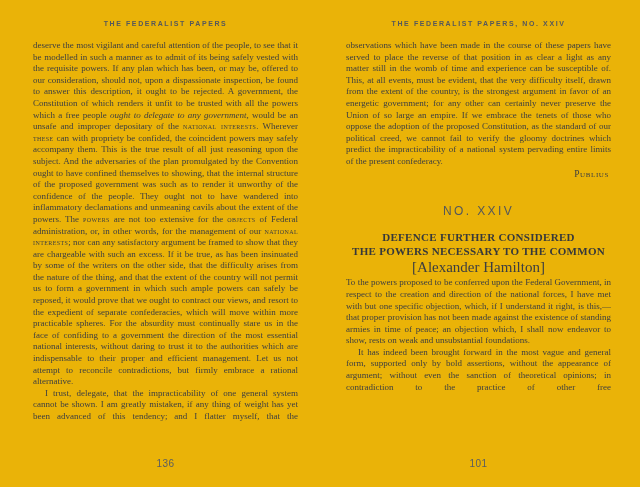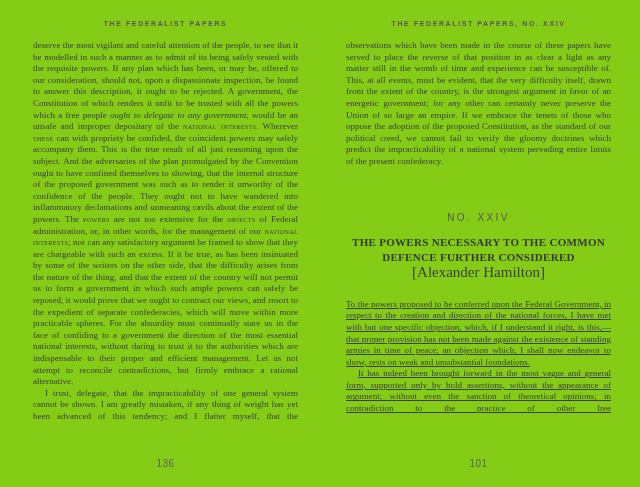--- a/index.html
+++ b/index.html
@@ -4,21 +4,21 @@
 <style>
   html,body{margin:0;padding:0;}
   body{
     width:640px;height:487px;
     background:#fdfdfc;
     font-family:"Liberation Serif", serif;
     color:#3c3e41;
     overflow:hidden;
     position:relative;
   }
-  .spread{position:absolute;inset:0;background:#84cc16;}
+  .spread{position:absolute;inset:0;background:#eab308;}
   .page{position:absolute;top:0;width:265px;height:487px;}
   .page-left{left:33px;}
   .page-right{left:346px;}
   .running-header{
     position:absolute;top:20px;left:0;right:0;
     text-align:center;
     font-family:"Liberation Sans", sans-serif;
     font-size:7px;font-weight:bold;
     letter-spacing:1.6px;
     color:#55585c;
@@ -39,43 +39,43 @@
   .signature{
     text-align:right;
     font-variant:small-caps;
     letter-spacing:.6px;
     font-size:9.5px;
     margin-top:1px;
     padding-right:2px;
   }
   .chapter-number{
     text-align:center;
-    margin-top:44px;
+    margin-top:26px;
     font-family:"Liberation Sans", sans-serif;
-    font-size:10px;
+    font-size:12px;
     letter-spacing:2.4px;
     color:#54575b;
     white-space:nowrap;
   }
   .chapter-title{
     text-align:center;
     margin-top:12px;
     font-weight:bold;
     font-size:11px;
     line-height:14.5px;
     letter-spacing:.3px;
     color:#36383b;
   }
   .chapter-author{
     text-align:center;
     margin-top:3px;
     font-size:15px;
     color:#3c3e41;
   }
-  .section-body-start{margin-top:20px;text-decoration:underline;}
+  .section-body-start{margin-top:4px;}
   .page-number{
     position:absolute;top:458px;left:0;right:0;
     text-align:center;
     font-family:"Liberation Sans", sans-serif;
     font-size:10px;
     letter-spacing:.5px;
     color:#5a5d61;
   }
 </style>
 </head>
@@ -91,24 +91,25 @@
       </div>
     <div class="page-number">136</div>
   </div>
 
   <div class="page page-right">
     <div class="running-header">THE FEDERALIST PAPERS, NO. XXIV</div>
     <div class="page-body">
       <div>
           <p class="para"><span>observations which have been made in the course of these papers have served to place the reverse of that position in as clear a light as any matter still in the womb of time and experience can be susceptible of. This, at all events, must be evident, that the very difficulty itself, drawn from the extent of the country, is the strongest argument in favor of an energetic government; for any other can certainly never preserve the Union of so large an empire. If we embrace the tenets of those who oppose the adoption of the proposed Constitution, as the standard of our political creed, we cannot fail to verify the gloomy doctrines which predict the impracticability of a national system pervading entire limits of the present confederacy.</span></p>
         </div>
+      <div class="signature">Publius</div>
       <div class="chapter-number">NO. XXIV</div>
       <div class="chapter-title">
+        <div>DEFENCE FURTHER CONSIDERED</div>
         <div>THE POWERS NECESSARY TO THE COMMON</div>
-        <div>DEFENCE FURTHER CONSIDERED</div>
       </div>
       <div class="chapter-author">[Alexander Hamilton]</div>
       <div class="section-body-start">
           <p class="para"><span>To the powers proposed to be conferred upon the Federal Government, in respect to the creation and direction of the national forces, I have met with but one specific objection, which, if I understand it right, is this,—that proper provision has not been made against the existence of standing armies in time of peace; an objection which, I shall now endeavor to show, rests on weak and unsubstantial foundations.</span></p>
           <p class="para indent cont"><span>It has indeed been brought forward in the most vague and general form, supported only by bold assertions, without the appearance of argument; without even the sanction of theoretical opinions; in contradiction to the practice of other free</span></p>
         </div>
     </div>
     <div class="page-number">101</div>
   </div>
 

